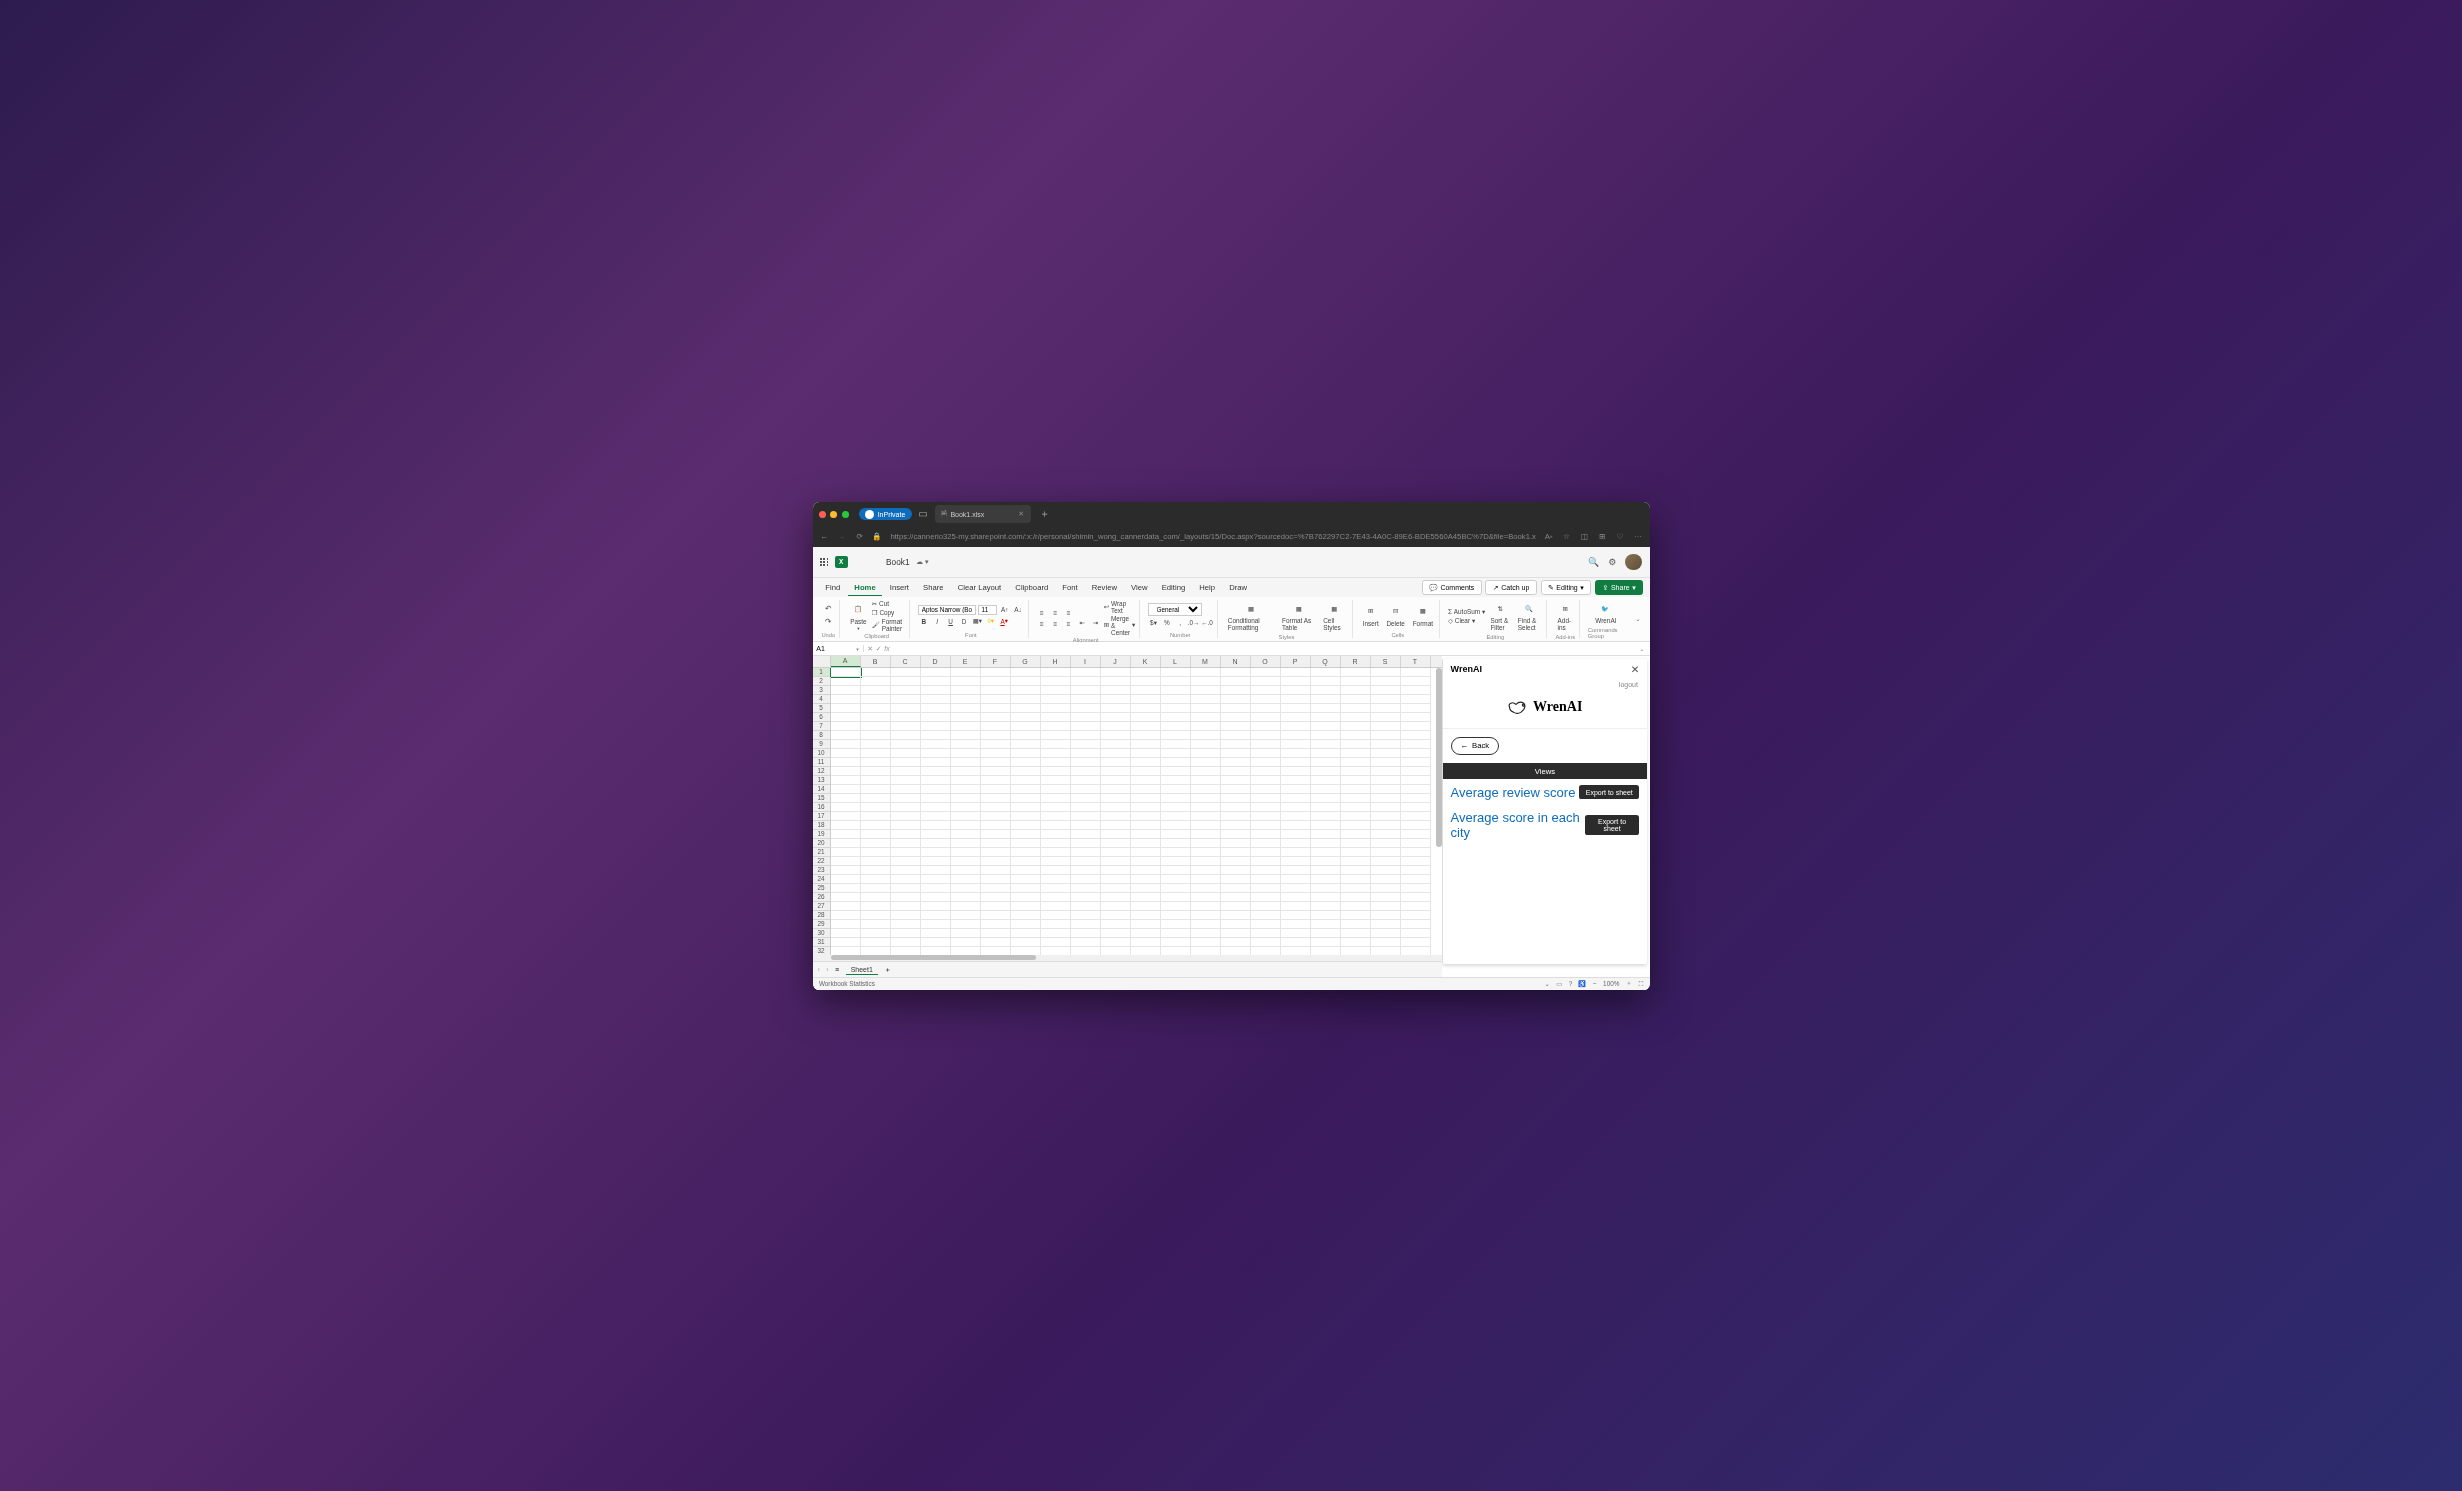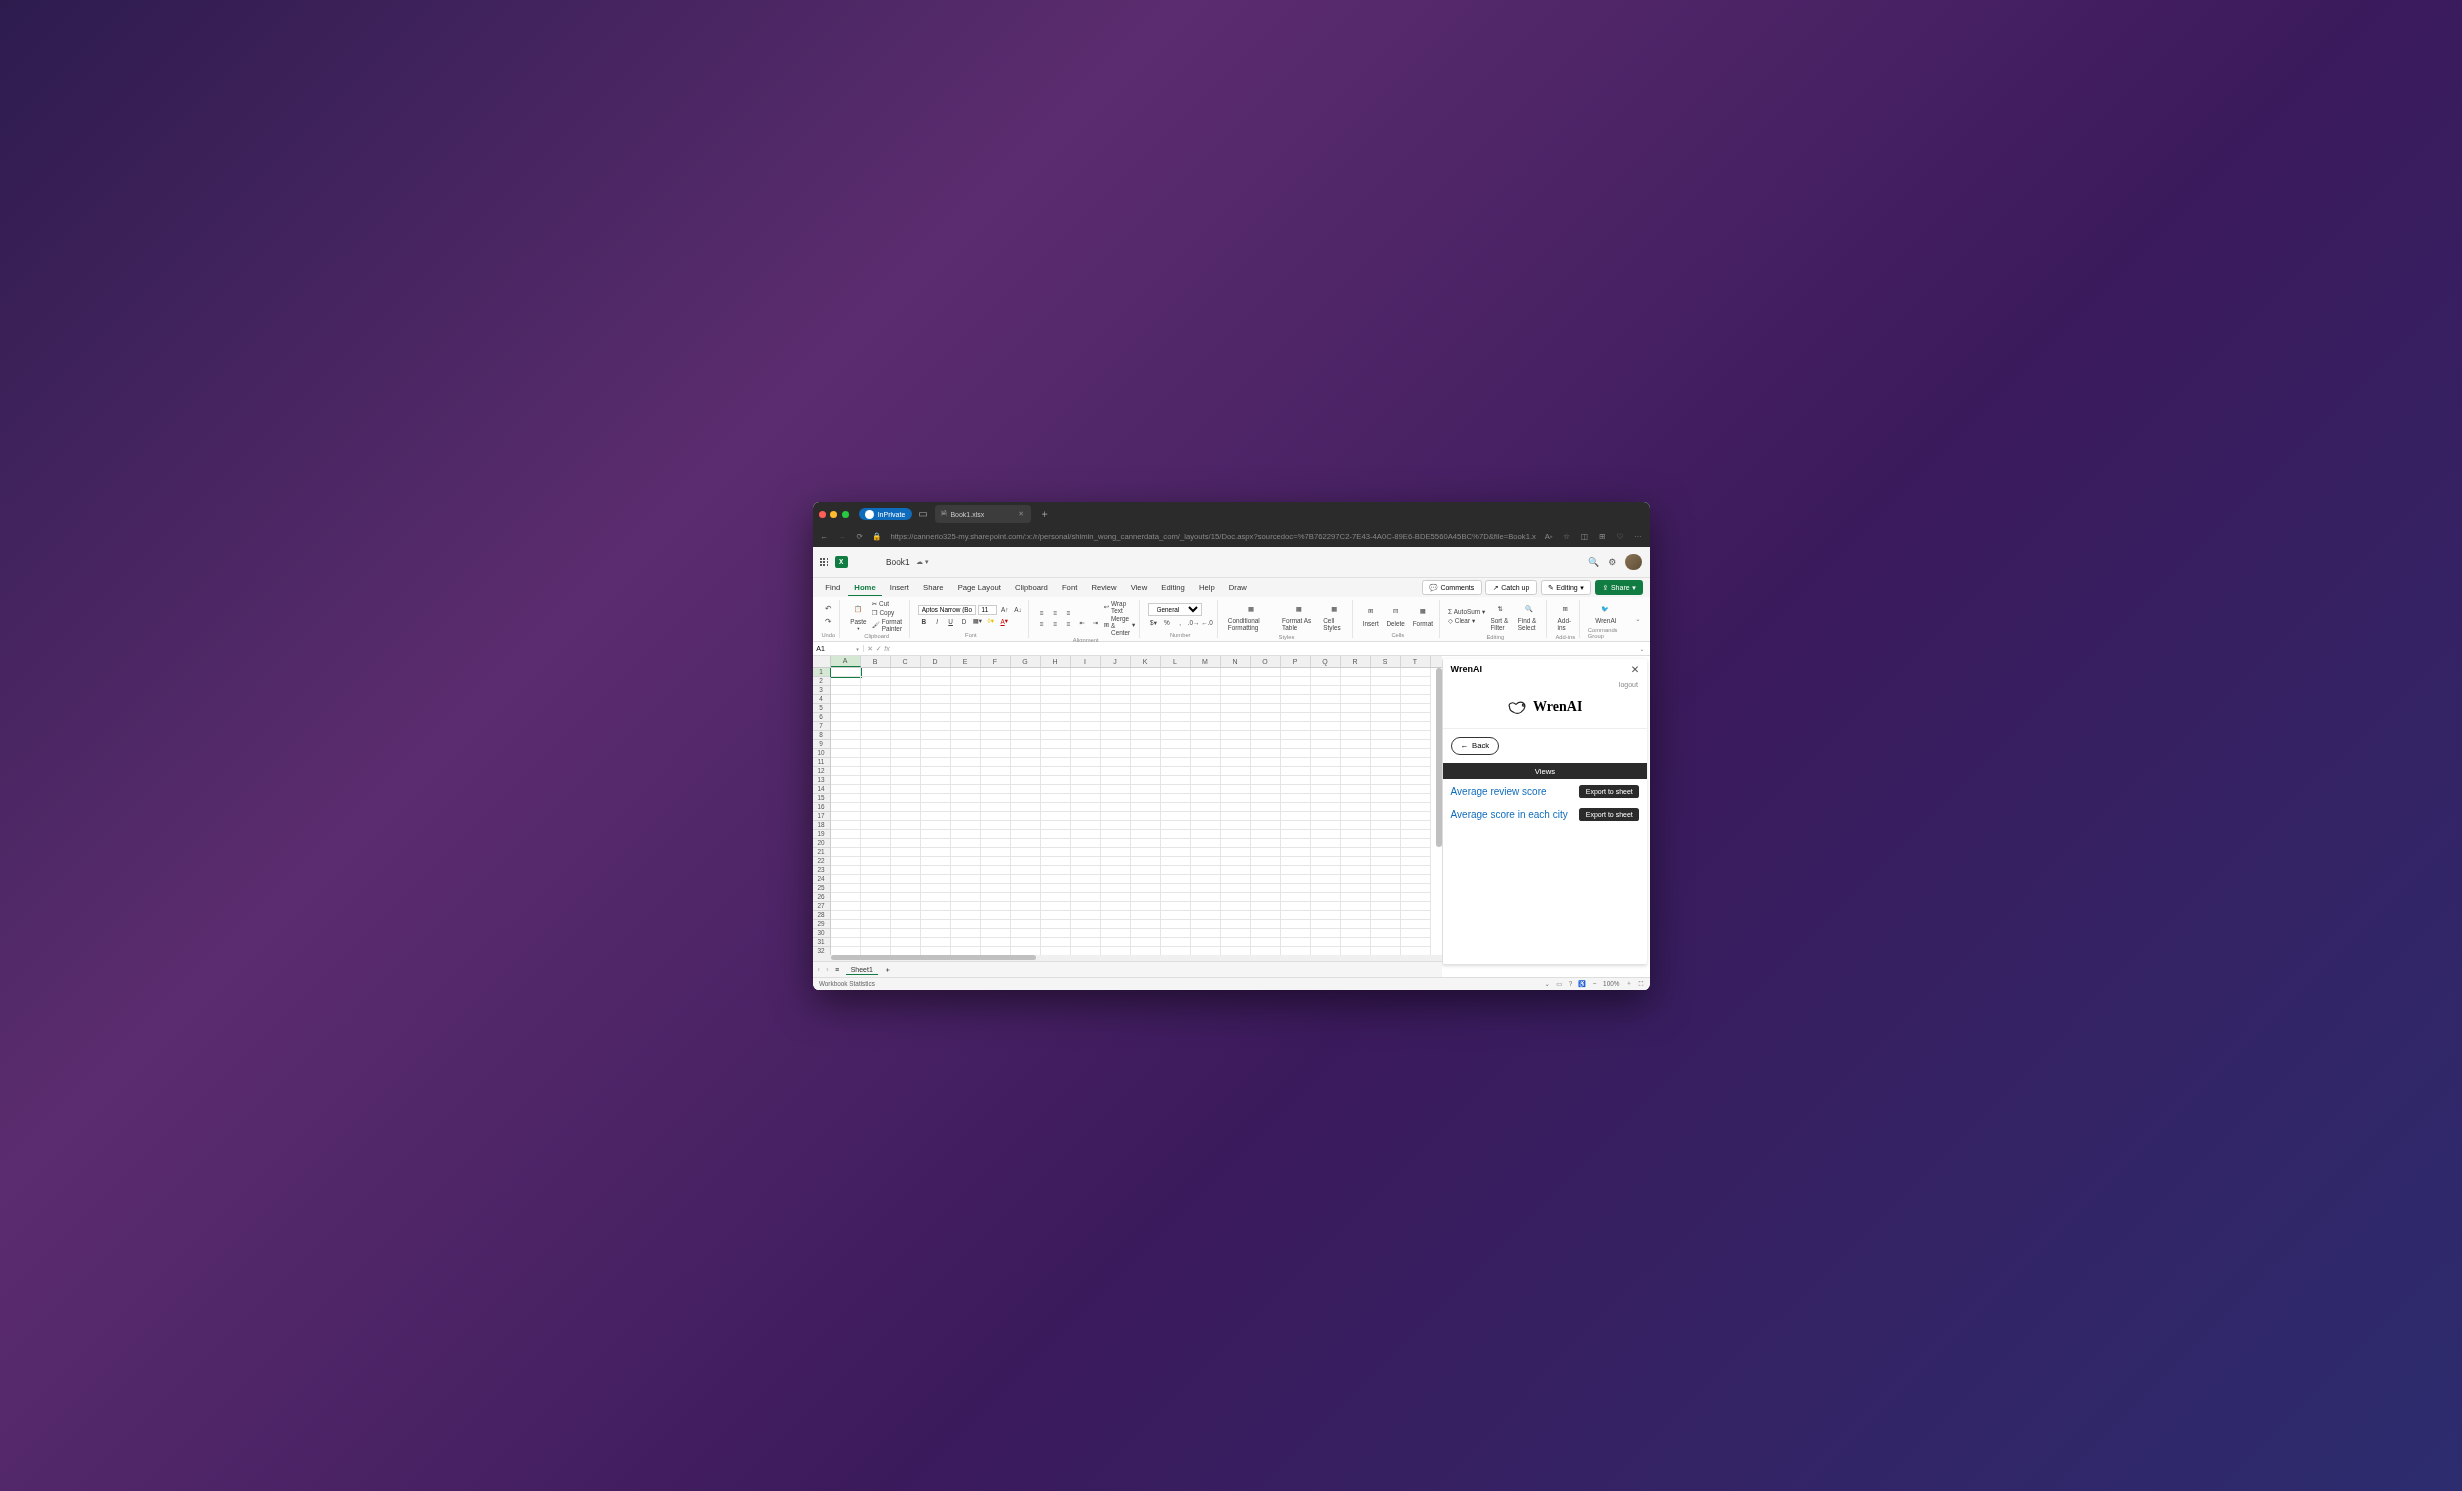--- a/index.html
+++ b/index.html
@@ -74,21 +74,21 @@
 .sidepanel { width: 205px; background: #fff; border-left: 0.6px solid #ddd; display: flex; flex-direction: column; margin: 2.6px 2.6px 12.8px 0; box-shadow: 0 1.3px 3.8px rgba(0,0,0,0.15); border-radius: 1.9px; }
 .sp-header { display: flex; justify-content: space-between; align-items: center; padding: 5.1px 7.7px; }
 .sp-title { font-size: 9px; font-weight: 600; }
 .sp-close { font-size: 10.2px; color: #555; cursor: pointer; }
 .sp-logout { text-align: right; padding: 1.3px 9px; font-size: 7px; color: #888; }
 .sp-logo { display: flex; align-items: center; justify-content: center; gap: 5.1px; padding: 9px 0 11.5px; border-bottom: 0.6px solid #eee; }
 .sp-logo-text { font-size: 14px; font-weight: 700; font-family: Georgia, serif; }
 .sp-back { margin: 7.7px; padding: 3.8px 9px; border: 0.6px solid #333; border-radius: 10.2px; background: #fff; font-size: 7.7px; display: inline-flex; align-items: center; gap: 3.8px; cursor: pointer; align-self: flex-start; }
 .sp-views-header { background: #2b2b2b; color: #fff; text-align: center; padding: 3.8px; font-size: 7.7px; }
 .sp-view-row { display: flex; justify-content: space-between; align-items: center; padding: 5.1px 7.7px; }
-.sp-view-link { color: #0f6cbd; font-size: 10px; }
+.sp-view-link { color: #0f6cbd; font-size: 13px; }
 .sp-export { background: #2b2b2b; color: #fff; border: none; padding: 3.2px 6.4px; border-radius: 2.6px; font-size: 7px; cursor: pointer; }
 svg { display: block; }
 </style>
 </head>
 <body>
 
 <div class="window">
   <div class="titlebar">
     <div class="traffic">
       <div class="tl r"></div>
@@ -141,21 +141,21 @@
       <span class="icon">⚙</span>
       <div class="avatar"></div>
     </div>
   </div>
 
   <div class="ribbon-tabs">
     <div class="rtab">Find</div>
     <div class="rtab active">Home</div>
     <div class="rtab">Insert</div>
     <div class="rtab">Share</div>
-    <div class="rtab">Page Layout</div>
+    <div class="rtab">Clear Layout</div>
     <div class="rtab">Clipboard</div>
     <div class="rtab">Font</div>
     <div class="rtab">Review</div>
     <div class="rtab">View</div>
     <div class="rtab">Editing</div>
     <div class="rtab">Help</div>
     <div class="rtab">Draw</div>
     <div class="ribbon-right">
       <div class="rbtn">💬 <span>Comments</span></div>
       <div class="rbtn">↗ <span>Catch up</span></div>

